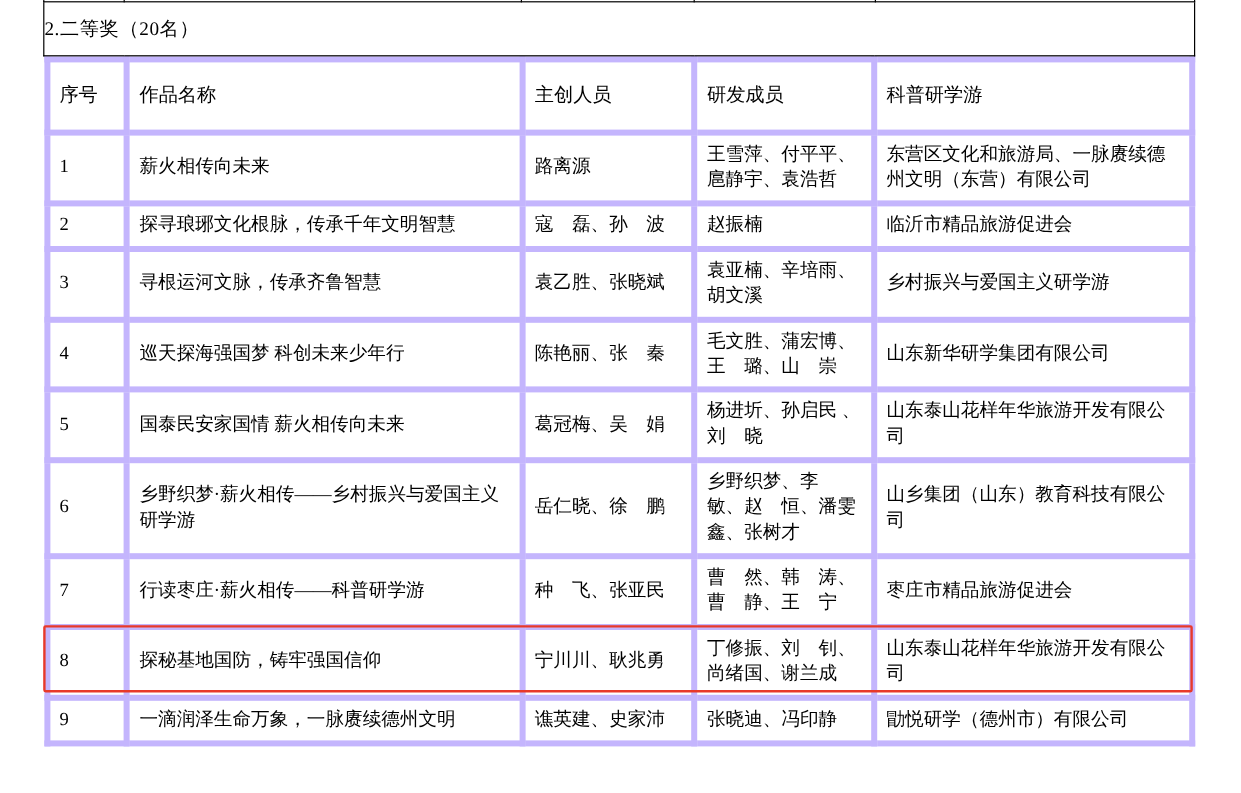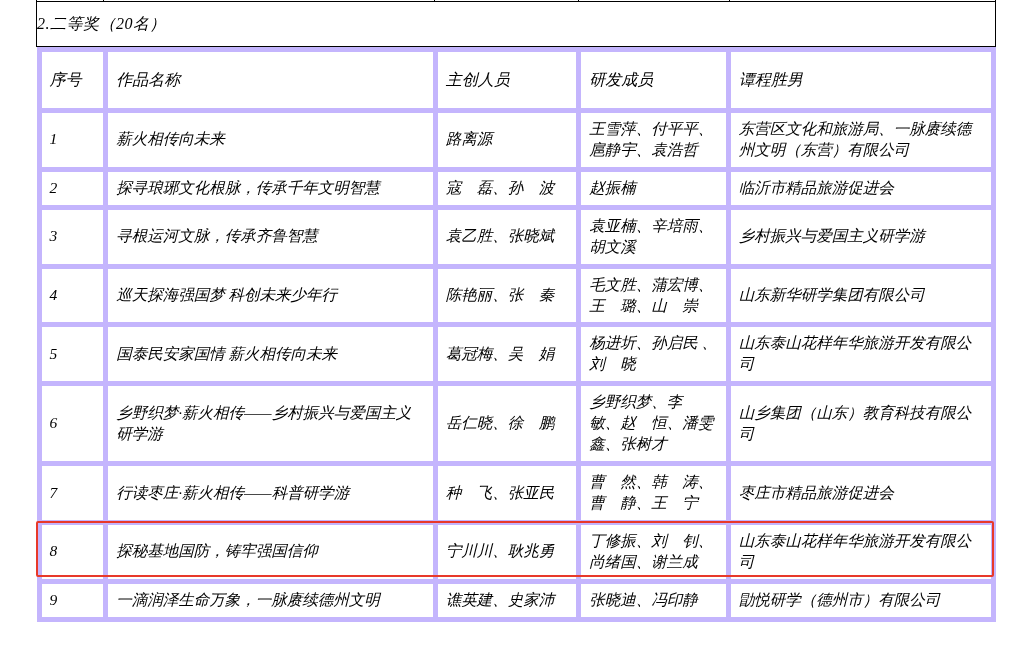--- a/index.html
+++ b/index.html
@@ -12,21 +12,20 @@
     height: 661px;
     font-family: "Liberation Serif", "DejaVu Serif", serif;
     color: #000000;
     overflow: hidden;
   }
   .page {
     position: relative;
     width: 1034px;
     height: 661px;
     background: #ffffff;
-    font-style: italic;
   }
   
   .outer-table {
     position: absolute;
     left: 36px;
     top: -28px;
     width: 960px;
     border-collapse: collapse;
     table-layout: fixed;
   }
@@ -129,21 +128,21 @@
               <col class="col-creator">
               <col class="col-members">
               <col class="col-unit">
             </colgroup>
             <tbody>
               <tr class="head-row">
                 <td class="center">序号</td>
                 <td>作品名称</td>
                 <td>主创人员</td>
                 <td>研发成员</td>
-                <td>谭程胜男</td>
+                <td>科普研学游</td>
               </tr>
 
               <tr>
                 <td class="center">1</td>
                 <td>薪火相传向未来</td>
                 <td class="center">路离源</td>
                 <td>王雪萍、付平平、扈静宇、袁浩哲</td>
                 <td>东营区文化和旅游局、一脉赓续德州文明（东营）有限公司</td>
               </tr>
 

